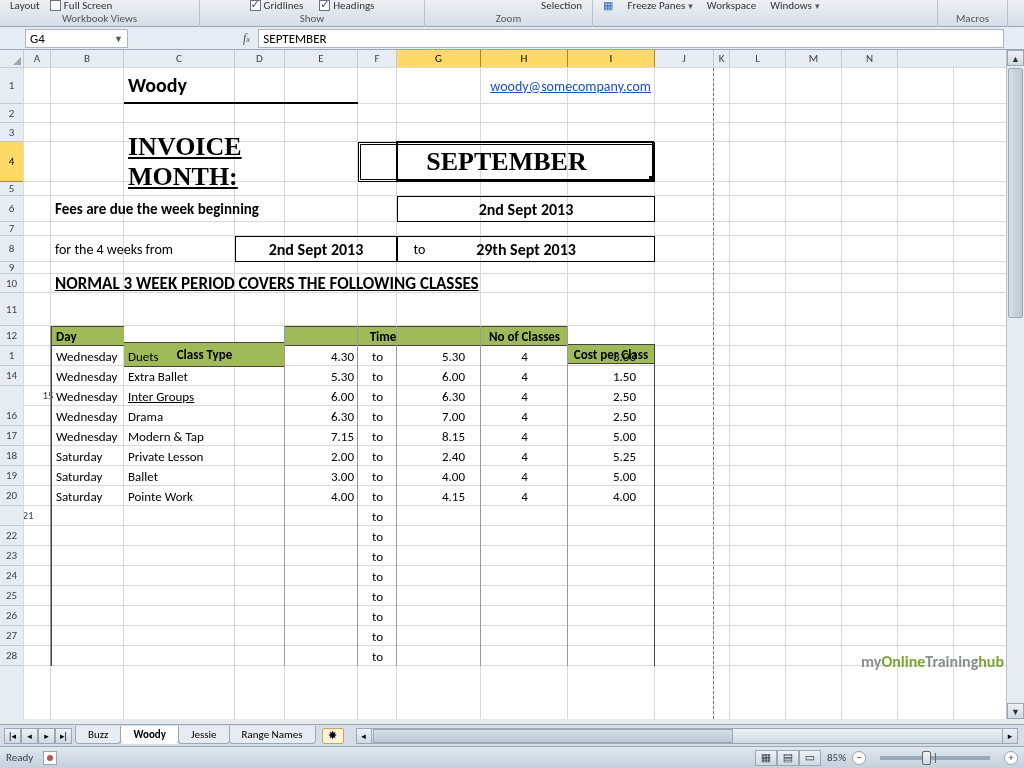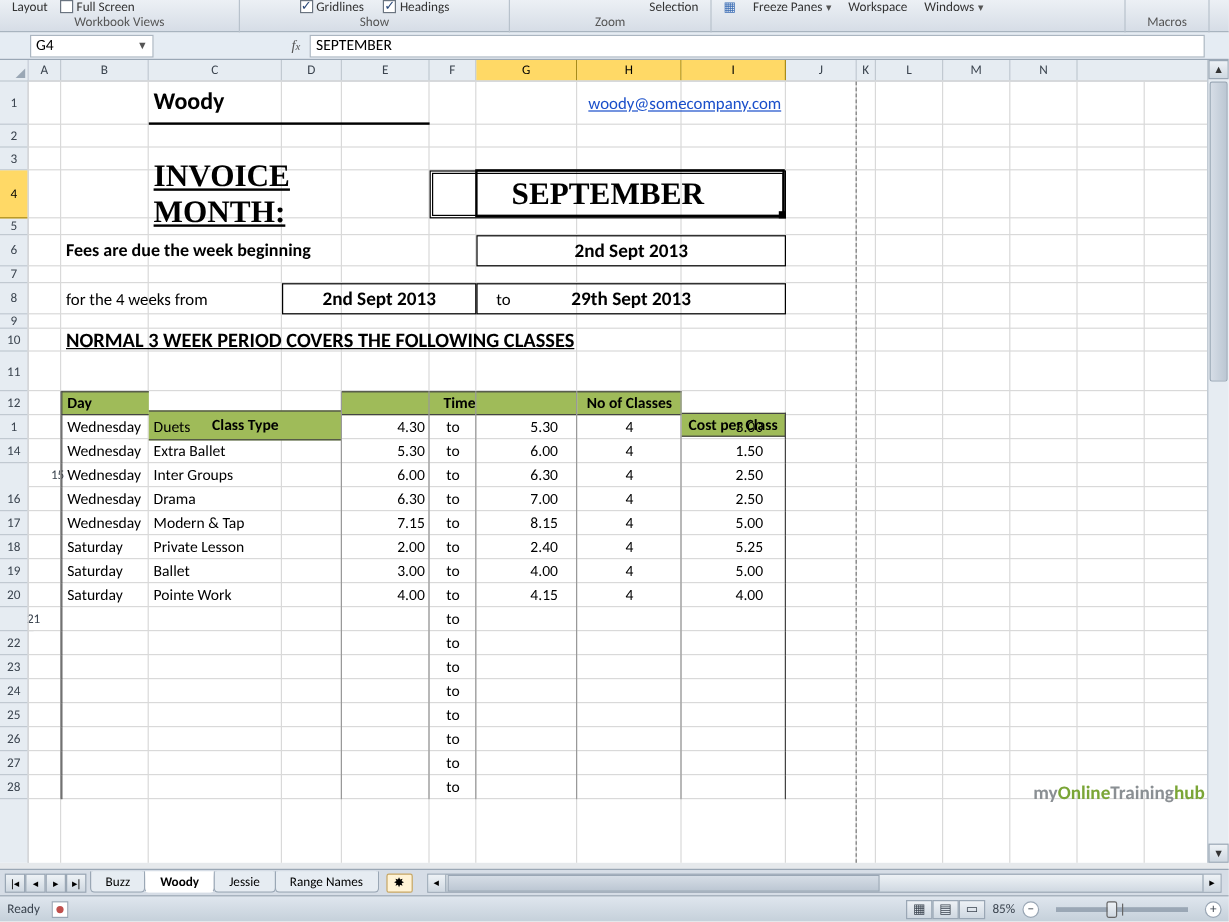--- a/index.html
+++ b/index.html
@@ -246,21 +246,21 @@
         <div class="cell tbl-cell center" style="left: 457px; top: 278px; width: 87px; height: 20px;">4</div>
         <div class="cell tbl-cell right" style="left: 544px; top: 278px; width: 87px; height: 20px; border-right: 1px solid rgb(68, 68, 68); padding-right: 18px;">3.00</div>
         <div class="cell tbl-cell tbl-left" style="left: 27px; top: 298px; width: 73px; height: 20px;">Wednesday</div>
         <div class="cell tbl-cell" style="left: 100px; top: 298px; width: 161px; height: 20px;">Extra Ballet</div>
         <div class="cell tbl-cell right" style="left: 261px; top: 298px; width: 73px; height: 20px;">5.30</div>
         <div class="cell tbl-cell center" style="left: 334px; top: 298px; width: 39px; height: 20px;">to</div>
         <div class="cell tbl-cell right" style="left: 373px; top: 298px; width: 84px; height: 20px; padding-right: 16px;">6.00</div>
         <div class="cell tbl-cell center" style="left: 457px; top: 298px; width: 87px; height: 20px;">4</div>
         <div class="cell tbl-cell right" style="left: 544px; top: 298px; width: 87px; height: 20px; border-right: 1px solid rgb(68, 68, 68); padding-right: 18px;">1.50</div>
         <div class="cell tbl-cell tbl-left" style="left: 27px; top: 318px; width: 73px; height: 20px;">Wednesday</div>
-        <div class="cell tbl-cell" style="left: 100px; top: 318px; width: 161px; height: 20px;">Inter Groups</div>
+        <div class="cell tbl-cell" style="left: 100px; top: 318px; width: 161px; height: 20px; text-decoration: underline;">Inter Groups</div>
         <div class="cell tbl-cell right" style="left: 261px; top: 318px; width: 73px; height: 20px;">6.00</div>
         <div class="cell tbl-cell center" style="left: 334px; top: 318px; width: 39px; height: 20px;">to</div>
         <div class="cell tbl-cell right" style="left: 373px; top: 318px; width: 84px; height: 20px; padding-right: 16px;">6.30</div>
         <div class="cell tbl-cell center" style="left: 457px; top: 318px; width: 87px; height: 20px;">4</div>
         <div class="cell tbl-cell right" style="left: 544px; top: 318px; width: 87px; height: 20px; border-right: 1px solid rgb(68, 68, 68); padding-right: 18px;">2.50</div>
         <div class="cell tbl-cell tbl-left" style="left: 27px; top: 338px; width: 73px; height: 20px;">Wednesday</div>
         <div class="cell tbl-cell" style="left: 100px; top: 338px; width: 161px; height: 20px;">Drama</div>
         <div class="cell tbl-cell right" style="left: 261px; top: 338px; width: 73px; height: 20px;">6.30</div>
         <div class="cell tbl-cell center" style="left: 334px; top: 338px; width: 39px; height: 20px;">to</div>
         <div class="cell tbl-cell right" style="left: 373px; top: 338px; width: 84px; height: 20px; padding-right: 16px;">7.00</div>

